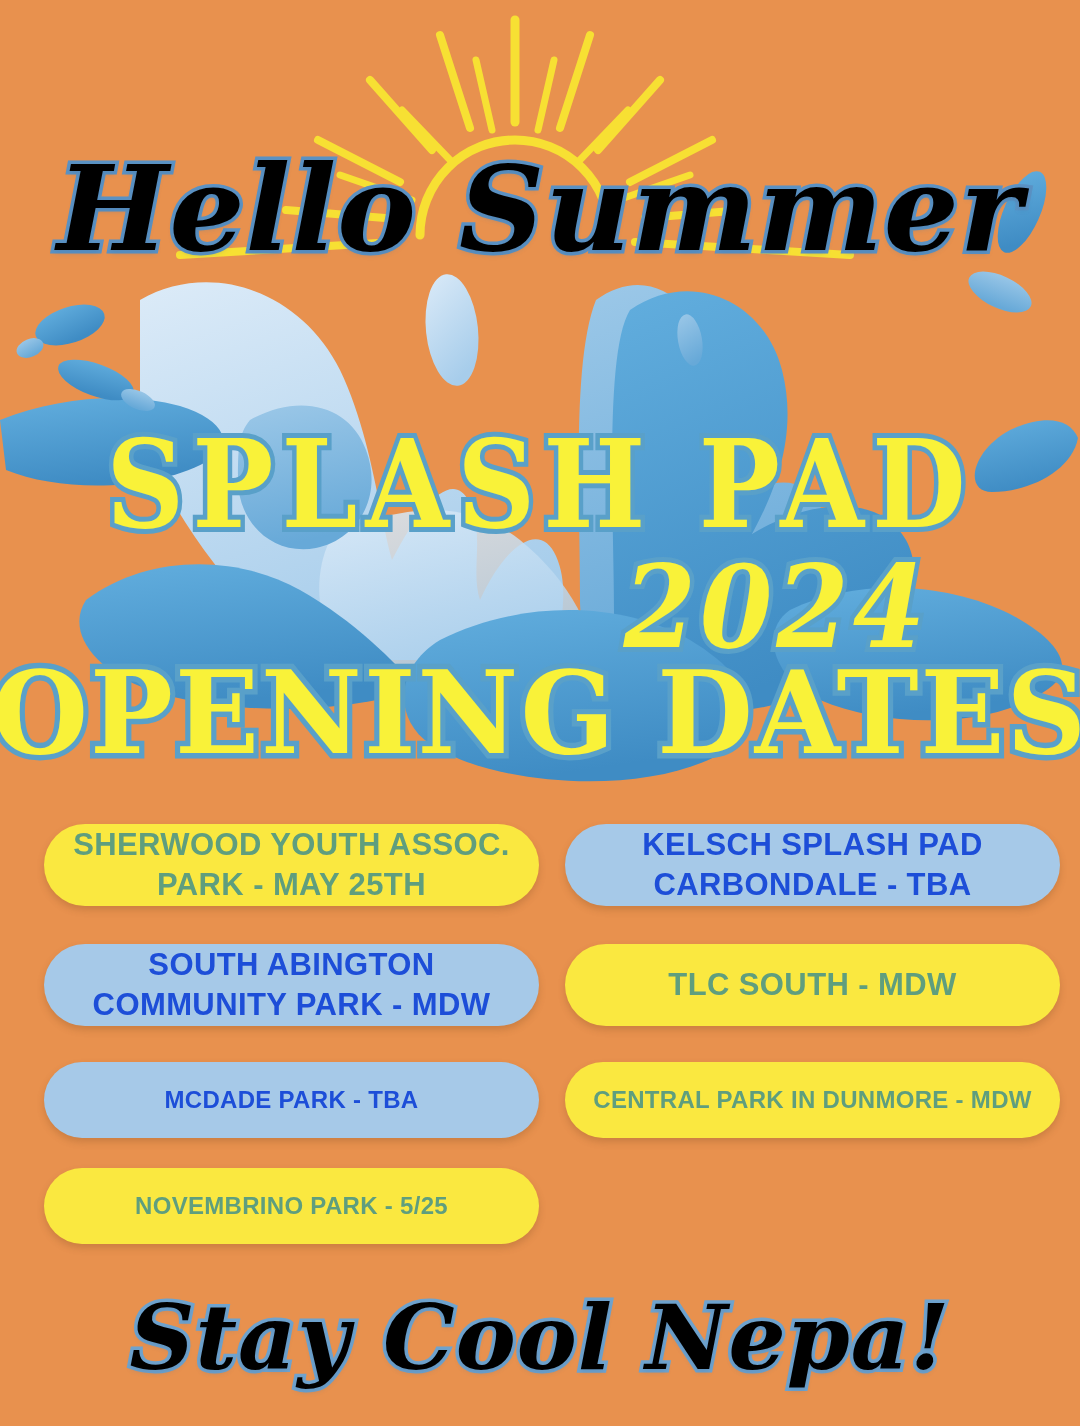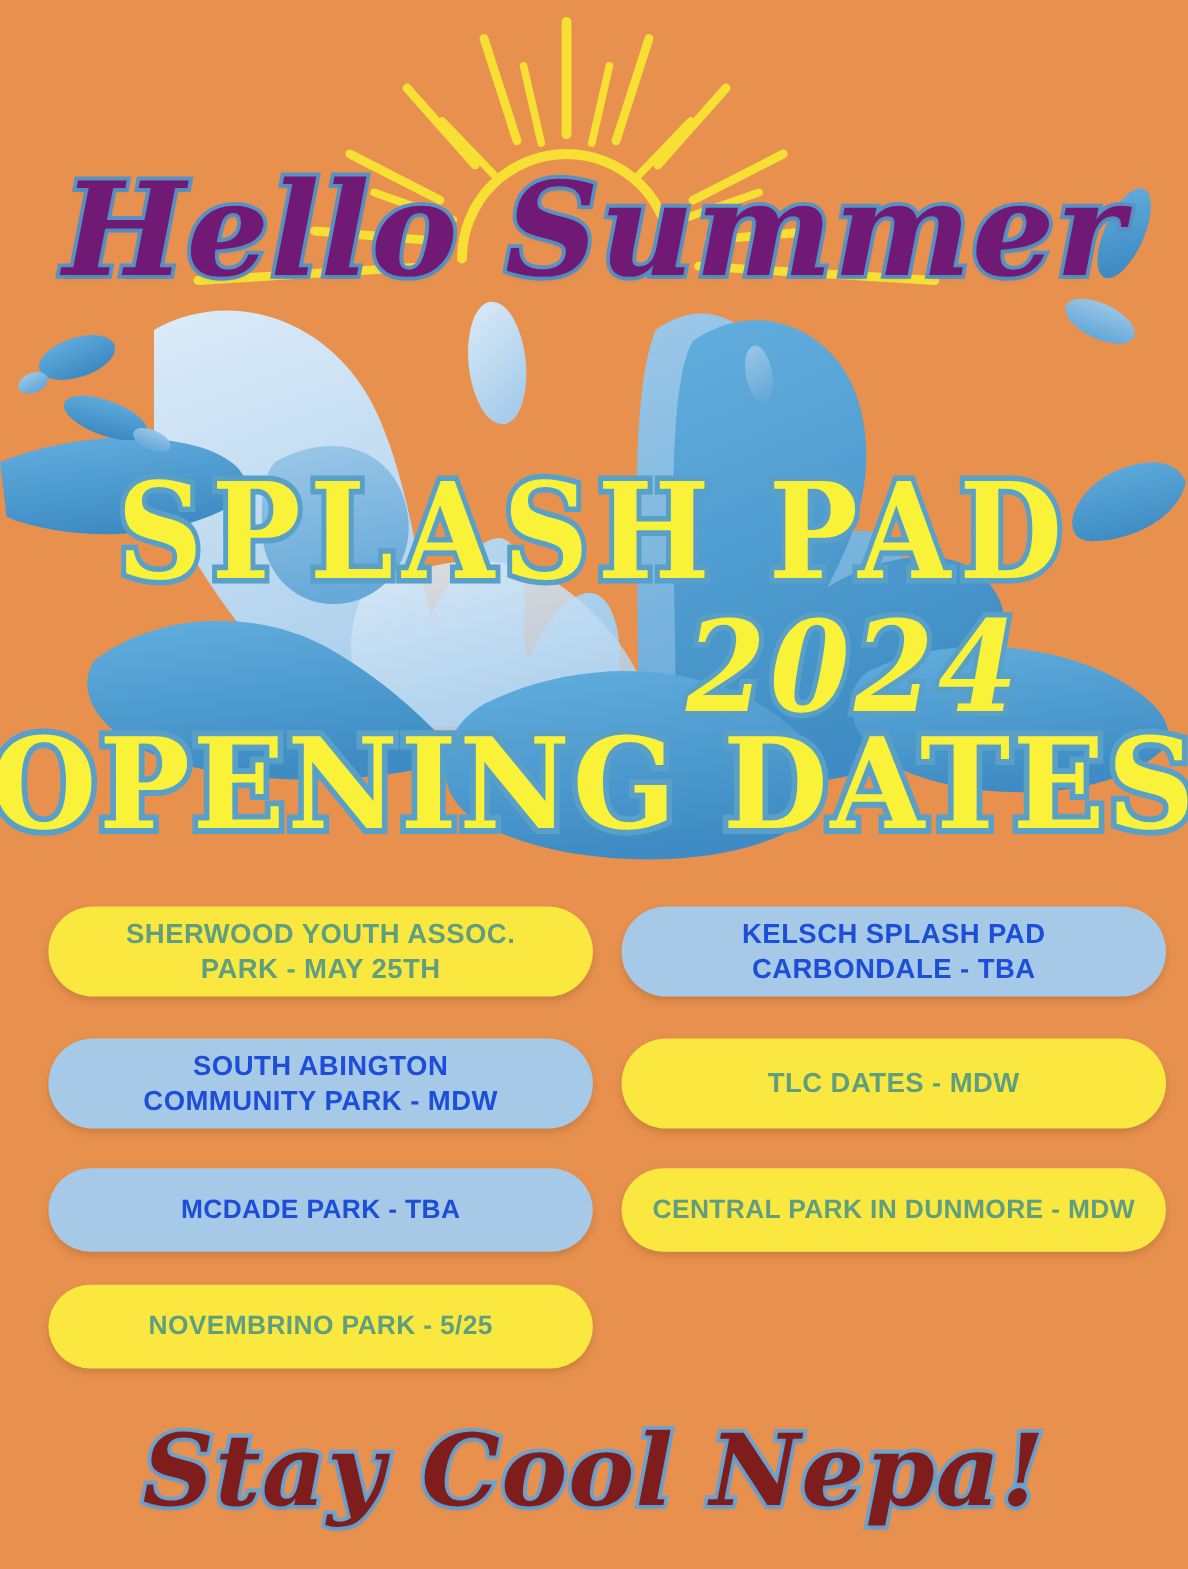--- a/index.html
+++ b/index.html
@@ -19,21 +19,21 @@
   .hello-wrap{
     position:absolute;left:0;top:150px;width:1080px;text-align:center;z-index:6;
   }
   .hello{
     display:inline-block;
     font-family:"DejaVu Serif", serif;
     font-style:italic;
     font-weight:700;
     font-size:118px;
     line-height:1.0;
-    color:#701a75;
+    color:#000000;
     letter-spacing:1px;
     -webkit-text-stroke:7px #5B92C4;
     paint-order:stroke fill;
     text-shadow:0 3px 5px rgba(70,120,165,.35);
     text-align:center;
   }
 
   
   .splashpad-wrap{
     position:absolute;left:0;top:430px;width:1080px;text-align:center;z-index:6;
@@ -94,38 +94,38 @@
     box-sizing:border-box;
     padding:8px 14px;
     box-shadow:0 4px 7px rgba(120,70,30,.25);
     font-weight:700;
   }
   .pill .txt{display:block;line-height:1.28;}
   .two-line{height:82px;}
   .one-line{height:76px;}
   .yellow{background:#FAE840;color:#5F9E7E;}
   .blue{background:#A6C9E8;color:#1d4ed8;}
-  .fs-lg{font-size:25px;letter-spacing:.4px;}
+  .fs-lg{font-size:31px;letter-spacing:.4px;}
   .fs-md{font-size:24px;letter-spacing:.3px;}
   .fs-sm{font-size:23px;letter-spacing:.1px;}
 
   .r1{margin-bottom:38px;}
   .r2{margin-bottom:36px;}
   .r3{margin-bottom:30px;}
 
   
   .stay-wrap{
     position:absolute;left:0;top:1292px;width:1080px;text-align:center;z-index:6;
   }
   .stay{
     display:inline-block;
     font-family:"DejaVu Serif", serif;
     font-style:italic;font-weight:700;
     font-size:90px;line-height:1;
-    color:#7f1d1d;
+    color:#000000;
     letter-spacing:1px;
     -webkit-text-stroke:7px #6FA3CE;
     paint-order:stroke fill;
     text-shadow:0 3px 5px rgba(70,120,165,.3);
   }
 </style>
 </head>
 <body>
 
 <div class="poster">
@@ -277,21 +277,21 @@
     </div>
 
     <div class="row r2">
       <div class="pill blue two-line">
         <span class="txt fs-lg">
           <span>SOUTH ABINGTON</span><br>
           <span>COMMUNITY PARK - MDW</span>
         </span>
       </div>
       <div class="pill yellow two-line">
-        <span class="txt fs-lg">TLC DATES - MDW</span>
+        <span class="txt fs-lg">TLC SOUTH - MDW</span>
       </div>
     </div>
 
     <div class="row r3">
       <div class="pill blue one-line">
         <span class="txt fs-md">MCDADE PARK - TBA</span>
       </div>
       <div class="pill yellow one-line">
         <span class="txt fs-md">CENTRAL PARK IN DUNMORE - MDW</span>
       </div>

